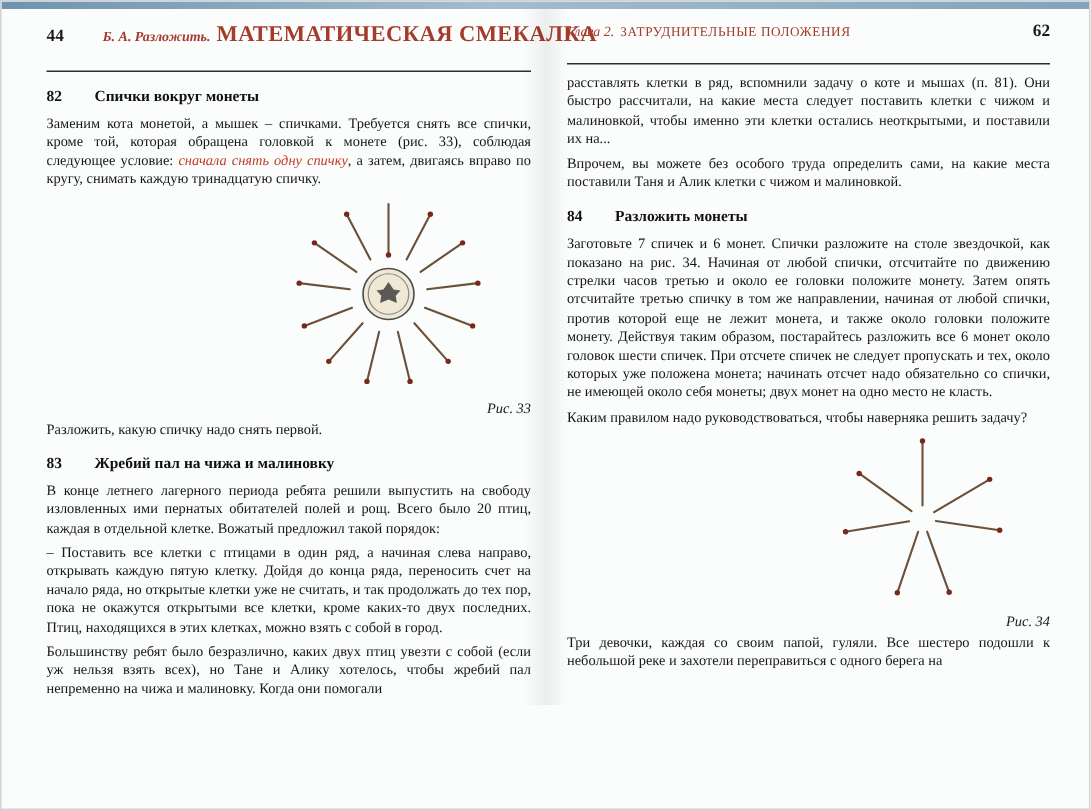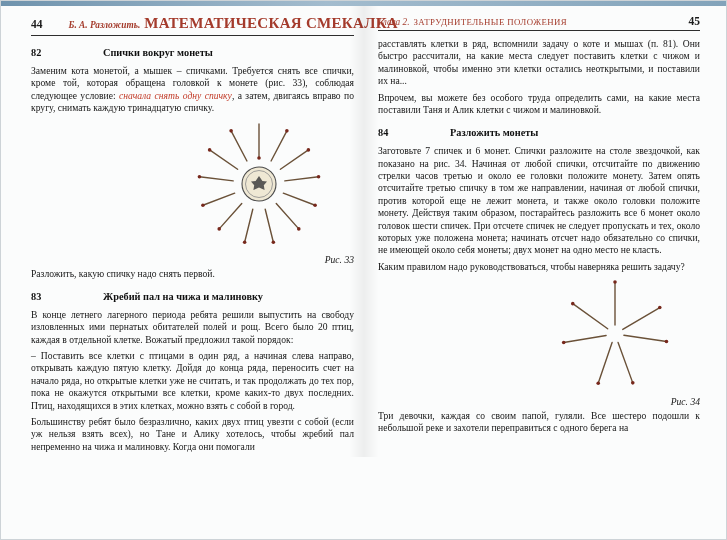--- a/index.html
+++ b/index.html
@@ -13,29 +13,29 @@
   .spread { display:flex; gap:24px; padding:9px 26px 0 30px; position:relative; }
   .spread::after {
     content:''; position:absolute; left:50%; top:0; bottom:0; width:30px;
     transform:translateX(-50%);
     background:linear-gradient(90deg, rgba(0,0,0,0) 0%, rgba(0,0,0,0.06) 50%, rgba(0,0,0,0) 100%);
     pointer-events:none;
   }
   .page { width:323px; }
   .running {
     display:flex; align-items:baseline; border-bottom:1.3px solid #2e2e2e;
-    padding-bottom:3px; color:#a43b2c; font-size:9.3px; white-space:nowrap;
+    padding-bottom:15px; color:#a43b2c; font-size:9.3px; white-space:nowrap;
   }
   .pagenum { color:#1c1c1c; font-weight:bold; font-size:11.5px; }
   .run-author { font-style:italic; margin-left:26px; font-weight:bold; }
   .run-booktitle { margin-left:4px; letter-spacing:0.3px; font-size:15px; font-weight:bold; }
   .run-chapter { font-style:italic; margin-right:4px; }
   .run-chaptitle { letter-spacing:0.4px; font-size:8.8px; font-weight:normal; }
   .spacer { flex:1; }
-  .sec-head { display:flex; font-weight:bold; font-size:10.3px; margin:11px 0 7px; color:#101010;gap:40px; }
+  .sec-head { display:flex; font-weight:bold; font-size:10.3px; margin:11px 0 7px; color:#101010; }
   .sec-num { width:18px; margin-right:14px; flex:none; }
   p.body { font-size:9.6px; line-height:1.29; text-align:justify; margin:0 0 4px; }
   .hl { color:#c23b28; font-style:italic; }
   figure.fig { margin:5px 0 3px; text-align:right; }
   figure.fig figcaption { font-style:italic; font-size:9.6px; margin-top:2px; color:#1a1a1a; }
 </style>
 </head>
 <body>
 
 <div class="screen">
@@ -104,21 +104,21 @@
       <p class="body">В конце летнего лагерного периода ребята решили выпустить на свободу изловленных ими пернатых обитателей полей и рощ. Всего было 20 птиц, каждая в отдельной клетке. Вожатый предложил такой порядок:</p>
       <p class="body">– Поставить все клетки с птицами в один ряд, а начиная слева направо, открывать каждую пятую клетку. Дойдя до конца ряда, переносить счет на начало ряда, но открытые клетки уже не считать, и так продолжать до тех пор, пока не окажутся открытыми все клетки, кроме каких-то двух последних. Птиц, находящихся в этих клетках, можно взять с собой в город.</p>
       <p class="body">Большинству ребят было безразлично, каких двух птиц увезти с собой (если уж нельзя взять всех), но Тане и Алику хотелось, чтобы жребий пал непременно на чижа и малиновку. Когда они помогали</p>
     </div>
 
     <div class="page">
       <div class="running">
         <span class="run-chapter">Глава 2.</span>
         <span class="run-chaptitle">ЗАТРУДНИТЕЛЬНЫЕ ПОЛОЖЕНИЯ</span>
         <span class="spacer"></span>
-        <span class="pagenum">45</span>
+        <span class="pagenum">62</span>
       </div>
 
       <div style="height:7px"></div>
       <p class="body">расставлять клетки в ряд, вспомнили задачу о коте и мышах (п. 81). Они быстро рассчитали, на какие места следует поставить клетки с чижом и малиновкой, чтобы именно эти клетки остались неоткрытыми, и поставили их на...</p>
       <p class="body">Впрочем, вы можете без особого труда определить сами, на какие места поставили Таня и Алик клетки с чижом и малиновкой.</p>
 
       <div class="sec-head">
         <span class="sec-num">84</span>
         <span>Разложить монеты</span>
       </div>

